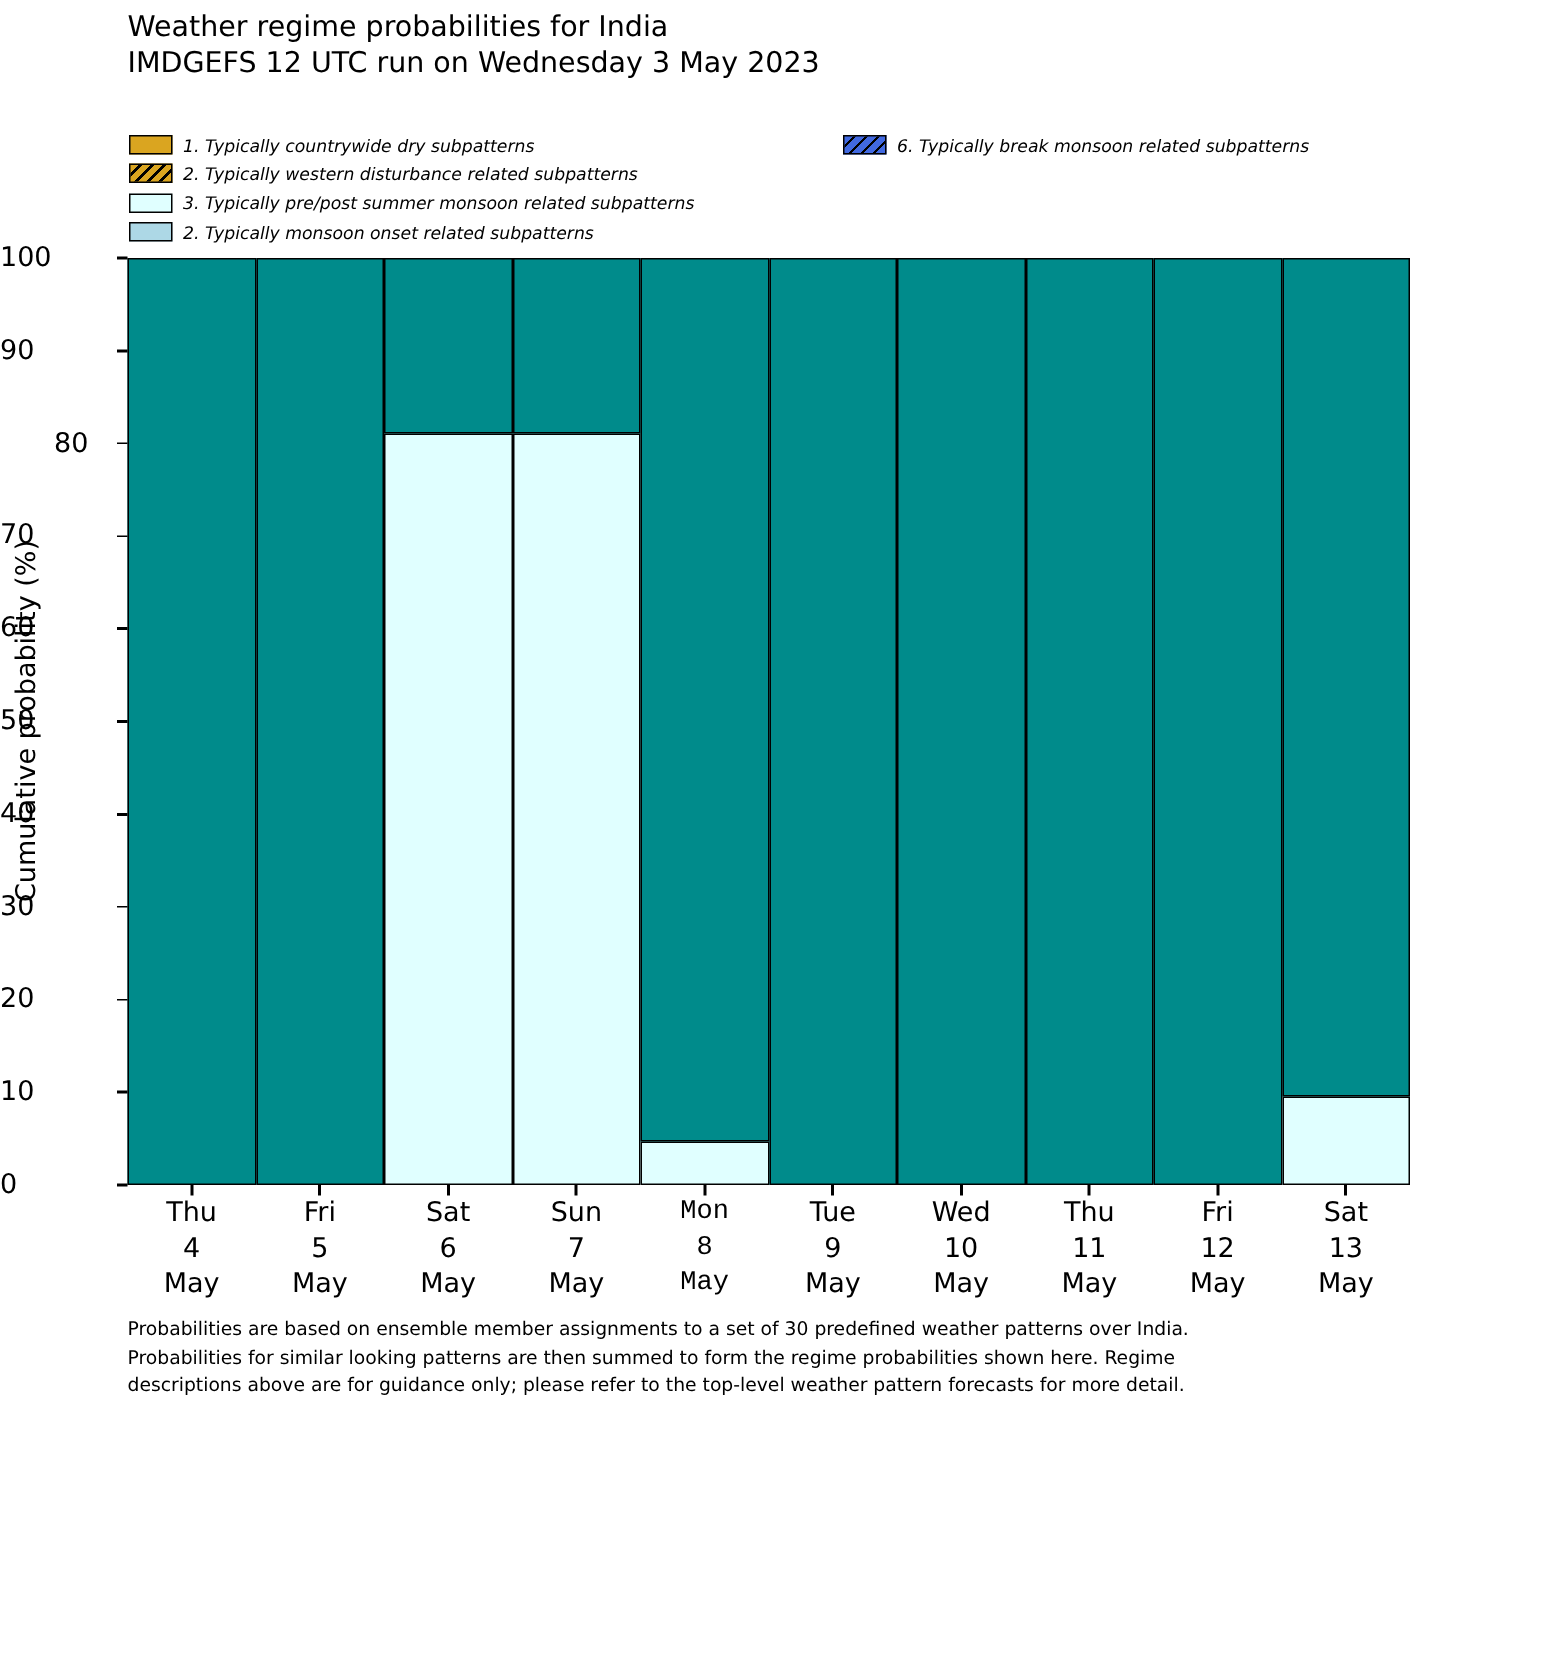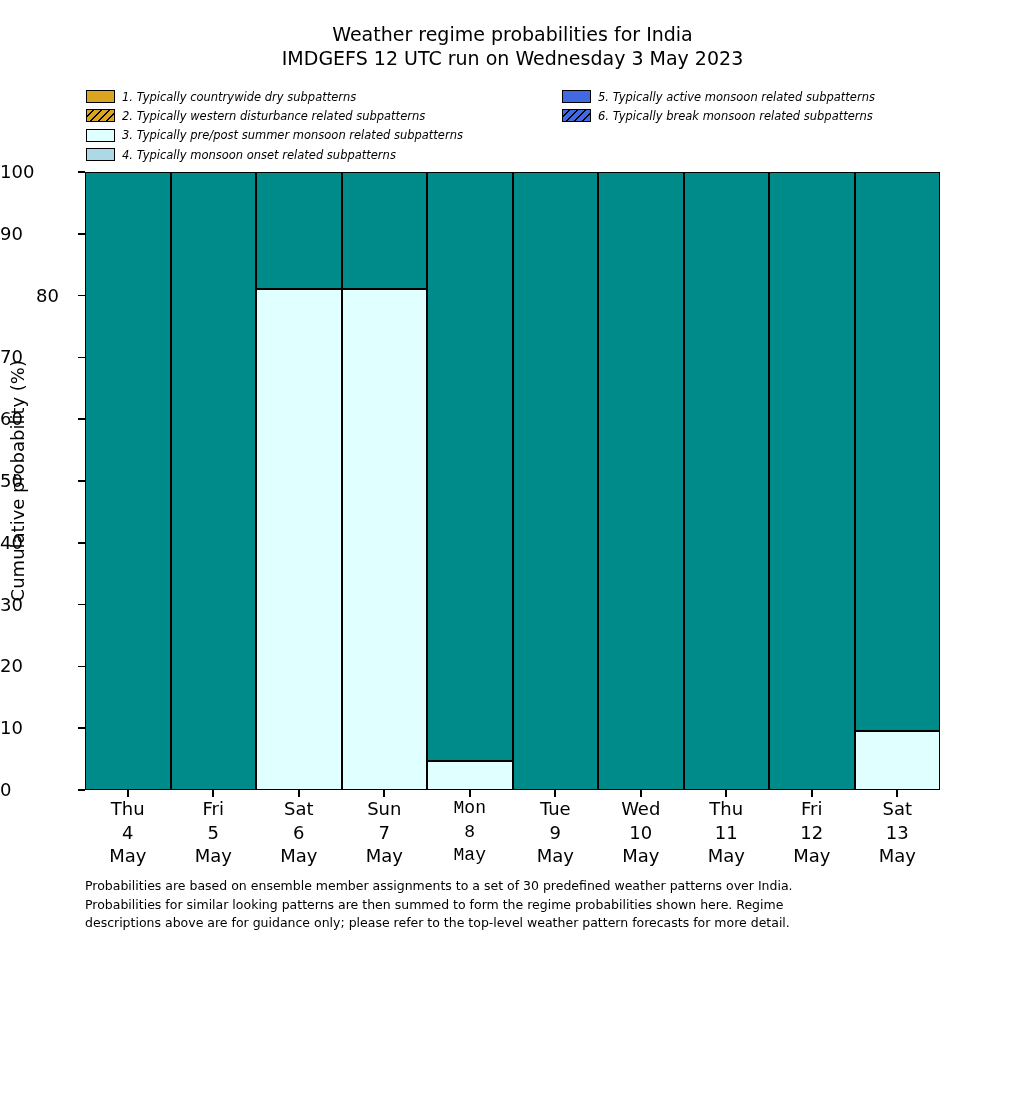--- a/index.html
+++ b/index.html
@@ -7,22 +7,21 @@
     position: relative;
     width: 1033px;
     height: 1114px;
     background: #ffffff;
     font-family: "DejaVu Sans", sans-serif;
     color: #000;
     overflow: hidden;
   }
   .title-block {
     position: absolute;
-    left: 85px; top: 22px; width: 855px;
-    text-align: center;
+    left: 85px; top: 6px; width: 855px;
     font-size: 19px;
     line-height: 24px;
     color: #000;
   }
   .legend-col { position: absolute; top: 87px; font-style: italic; }
   #legend-col-1 { left: 86px; }
   #legend-col-2 { left: 562px; }
   .legend-row { display: flex; align-items: center; height: 19.3px; }
   .swatch {
     width: 27px; height: 11px;
@@ -93,28 +92,24 @@
         <div class="legend-row">
           <span class="swatch hatch" style="background-position: initial; background-size: initial; background-repeat: initial; background-attachment: initial; background-origin: initial; background-clip: initial; background-color: rgb(218, 165, 32);"></span>
           <span class="legend-label">2. Typically western disturbance related subpatterns</span>
         </div>
         <div class="legend-row">
           <span class="swatch" style="background: rgb(224, 255, 255);"></span>
           <span class="legend-label">3. Typically pre/post summer monsoon related subpatterns</span>
         </div>
         <div class="legend-row">
           <span class="swatch" style="background: rgb(173, 216, 230);"></span>
-          <span class="legend-label">4. Typically monsoon onset related subpatterns</span>
+          <span class="legend-label">2. Typically monsoon onset related subpatterns</span>
         </div>
       </div>
     <div class="legend-col" id="legend-col-2">
-        <div class="legend-row">
-          <span class="swatch" style="background: rgb(65, 105, 225);"></span>
-          <span class="legend-label">5. Typically active monsoon related subpatterns</span>
-        </div>
         <div class="legend-row">
           <span class="swatch hatch" style="background-position: initial; background-size: initial; background-repeat: initial; background-attachment: initial; background-origin: initial; background-clip: initial; background-color: rgb(65, 105, 225);"></span>
           <span class="legend-label">6. Typically break monsoon related subpatterns</span>
         </div>
       </div>
   </div>
 
   <div class="ylabel-wrap">
     <div class="ylabel">Cumulative probability (%)</div>
   </div>

